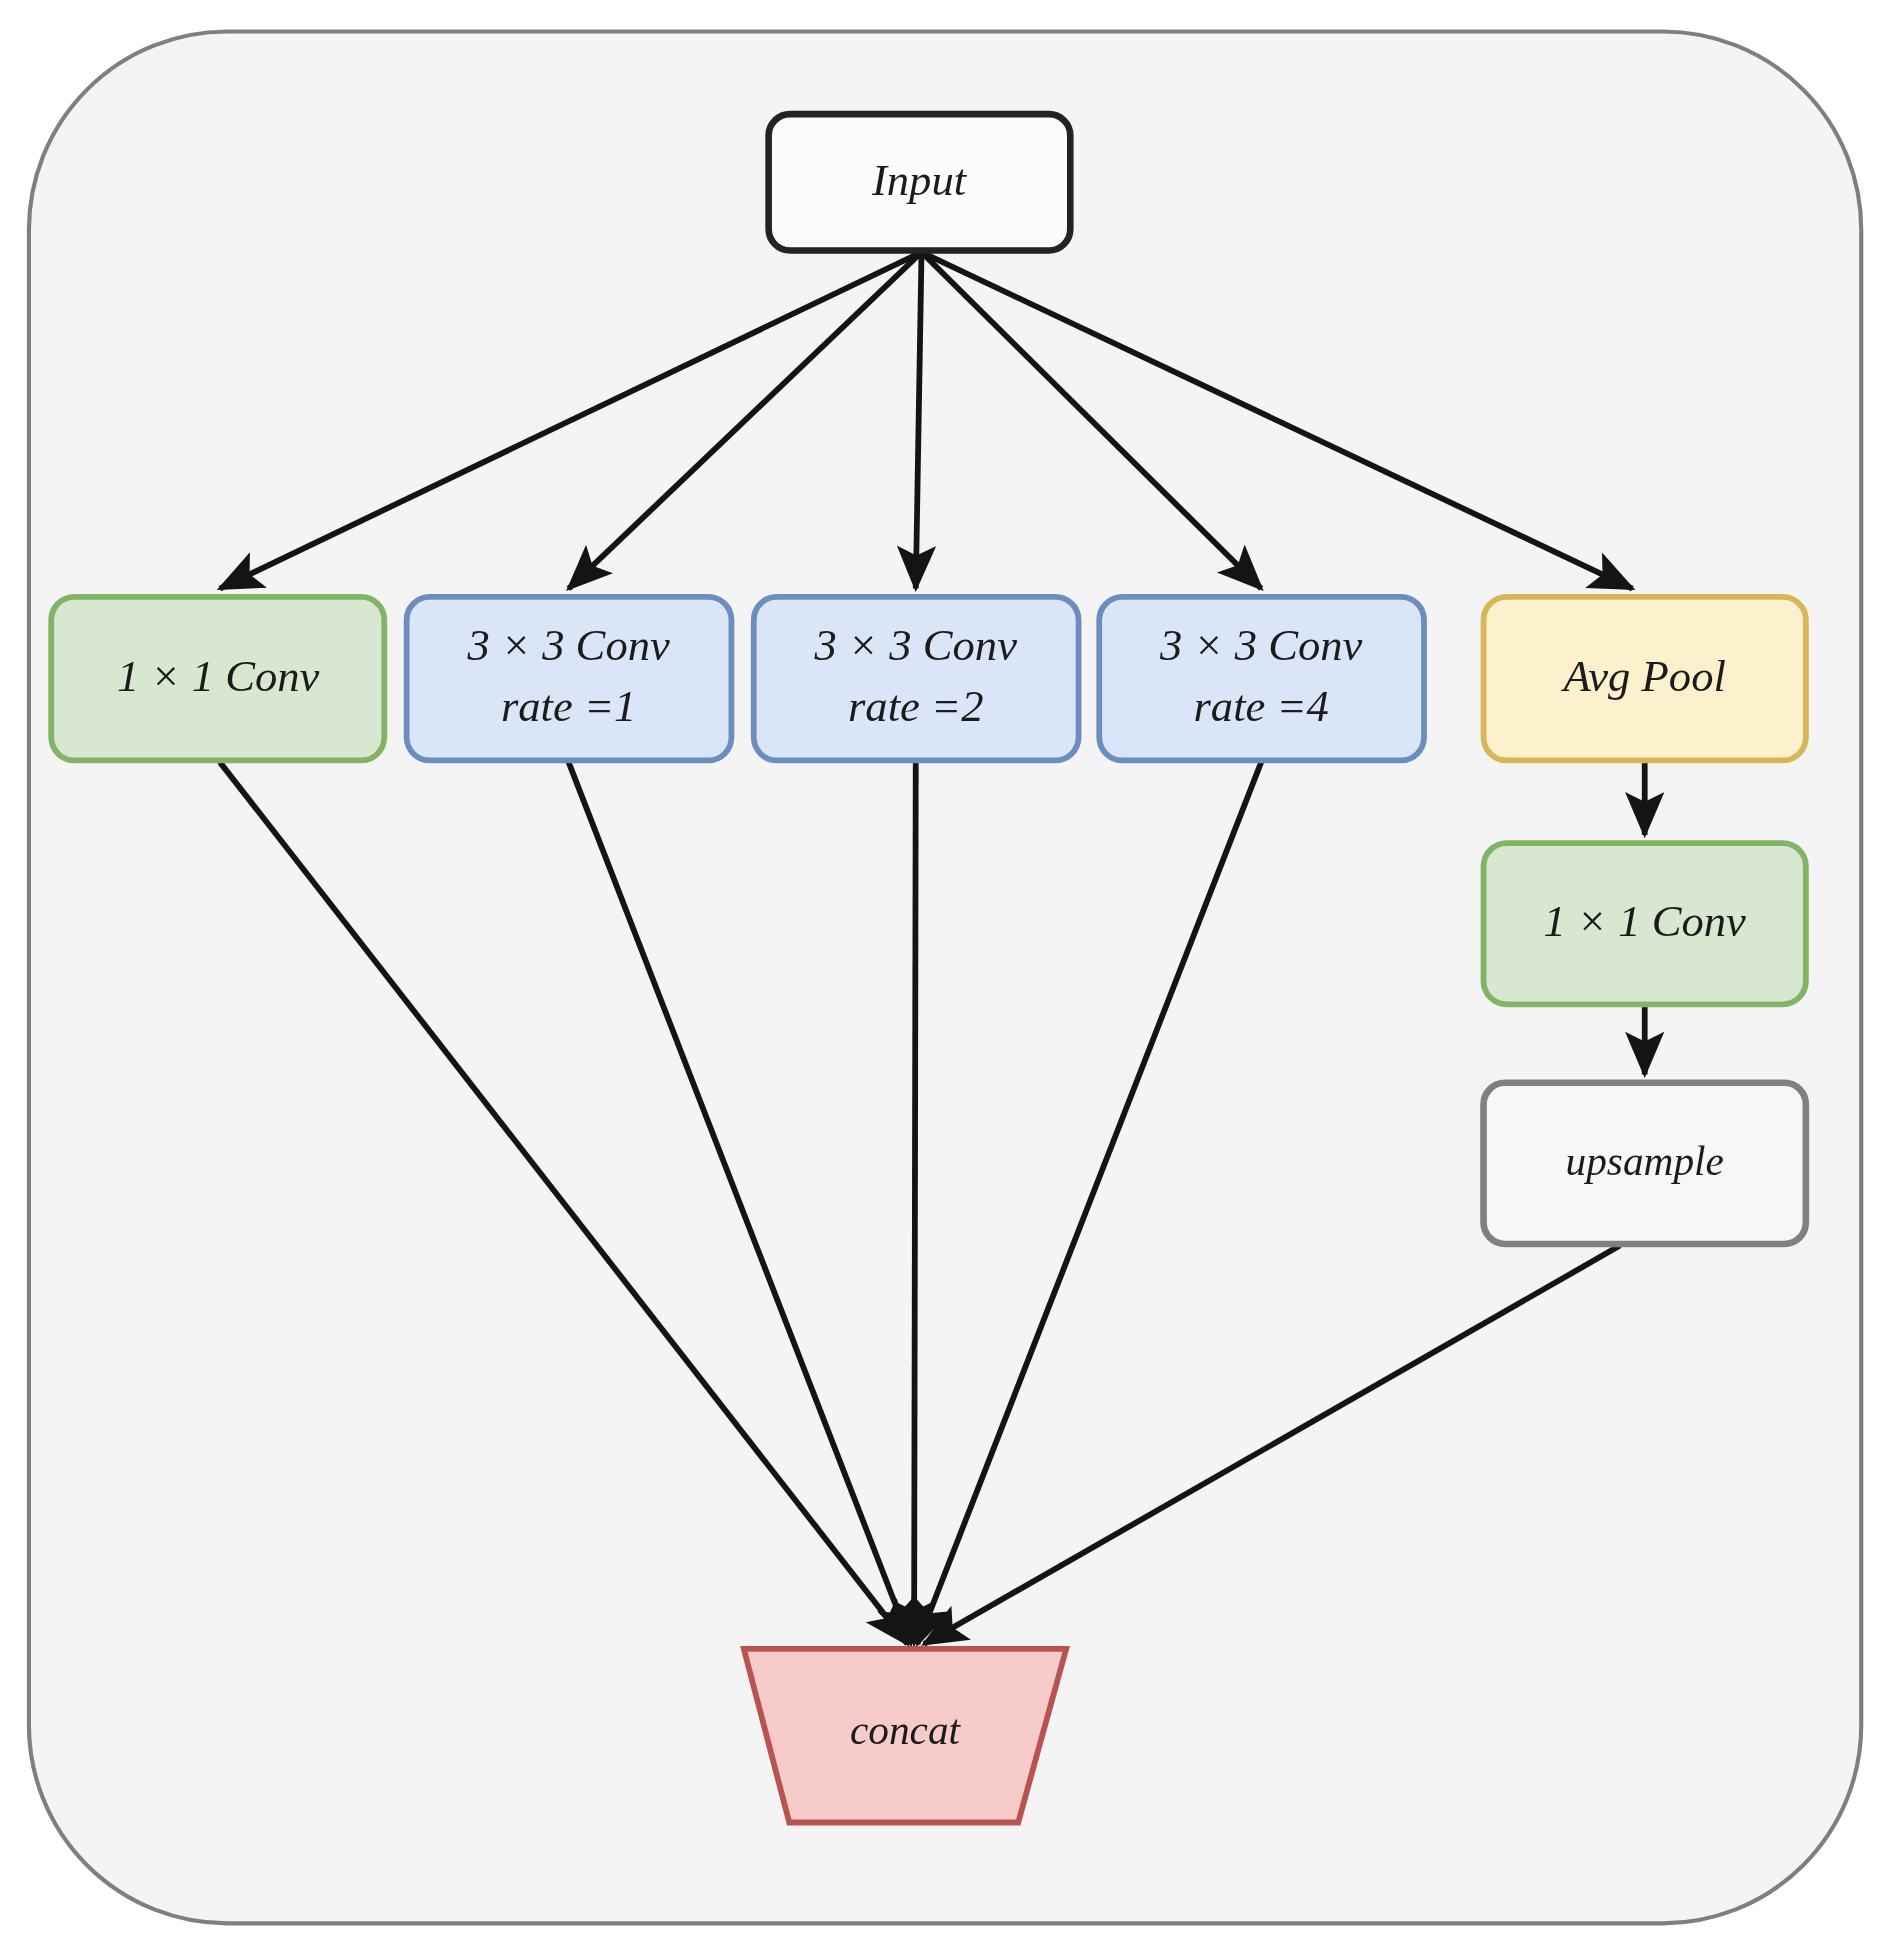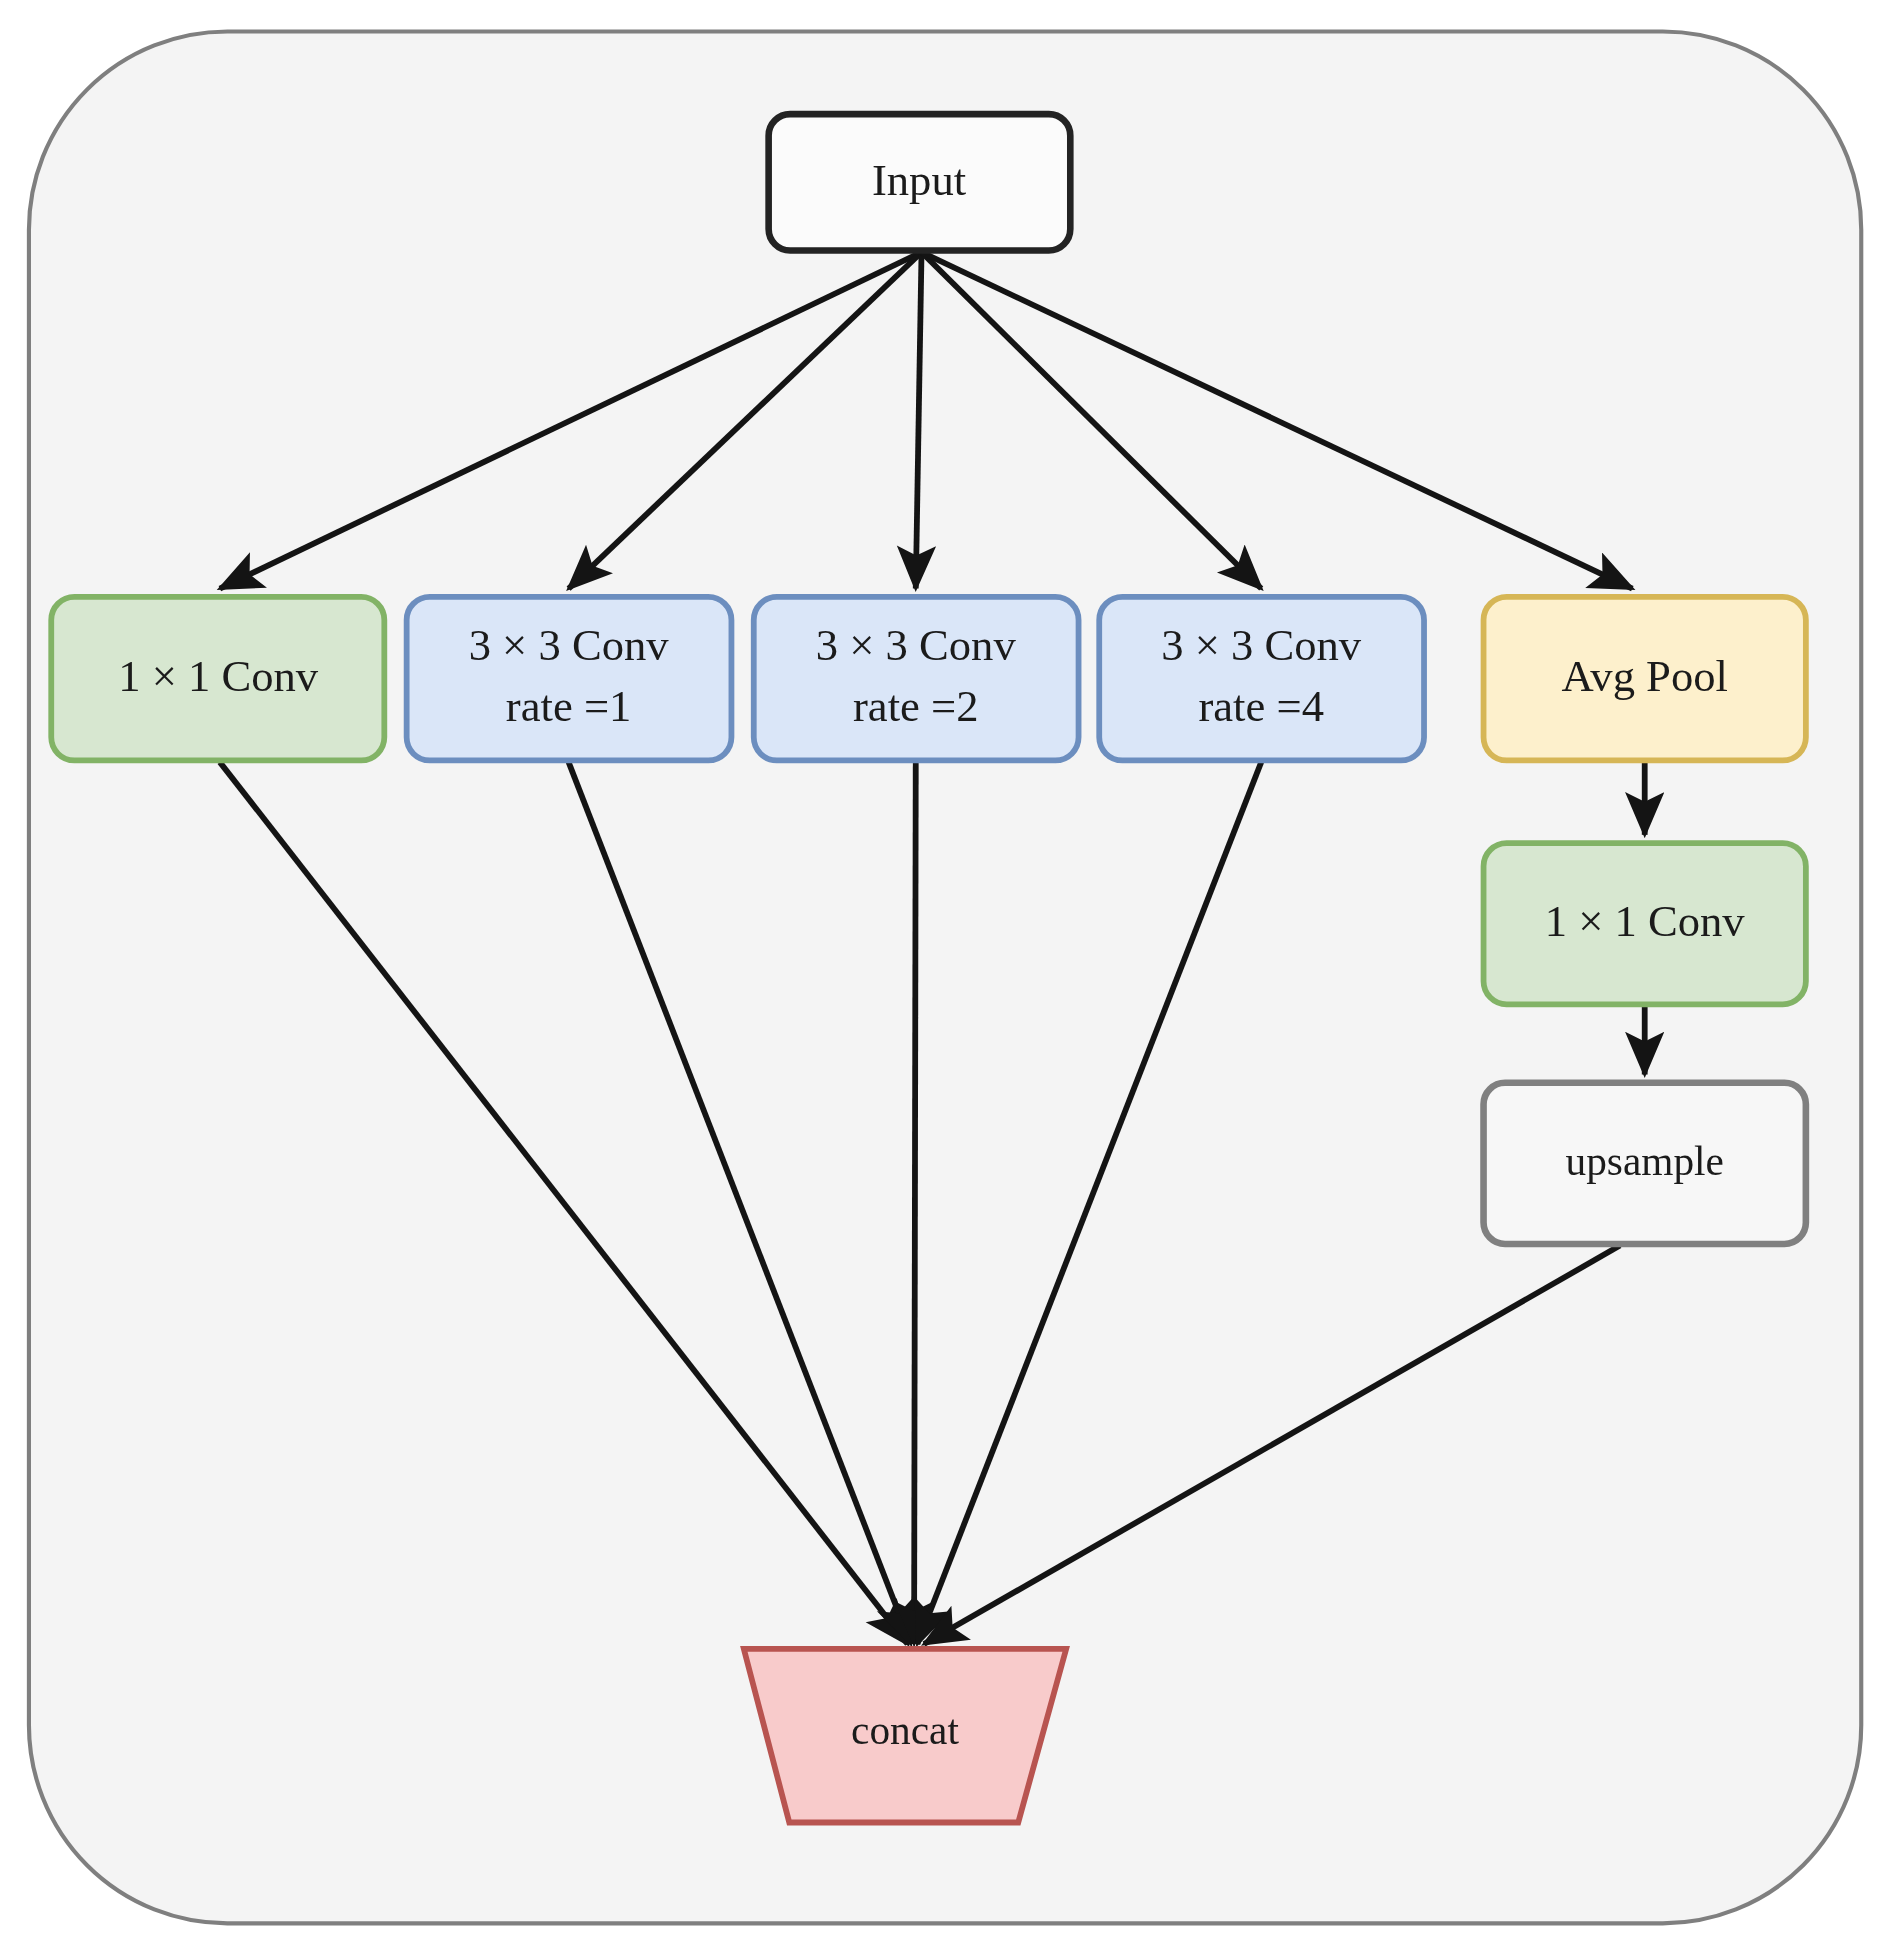--- a/index.html
+++ b/index.html
@@ -10,20 +10,21 @@
   body {
     width: 1891px;
     height: 1954px;
     font-family: "Liberation Serif", "DejaVu Serif", serif;
     overflow: hidden;
   }
   #stage {
     position: relative;
     width: 1891px;
     height: 1474px;
+    font-style: italic;
   }
   svg.diagram {
     position: absolute;
     left: 0;
     top: 0;
     width: 1891px;
     height: 1954px;
     display: block;
   }
   .node-label {

